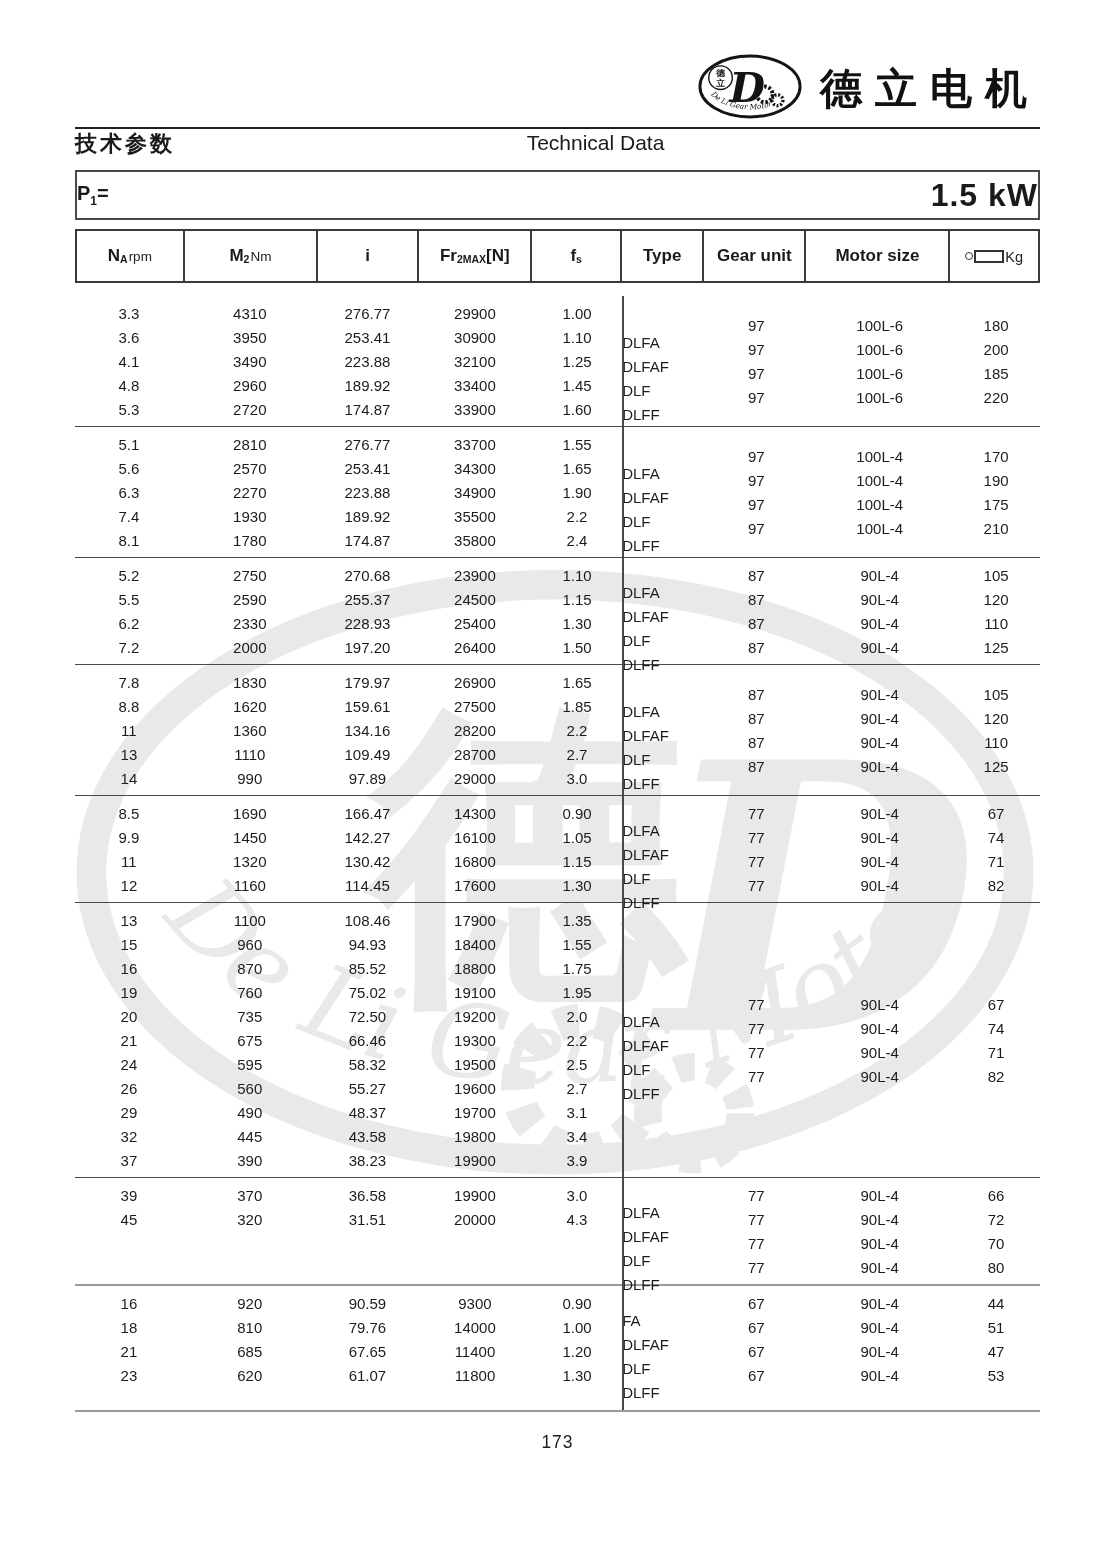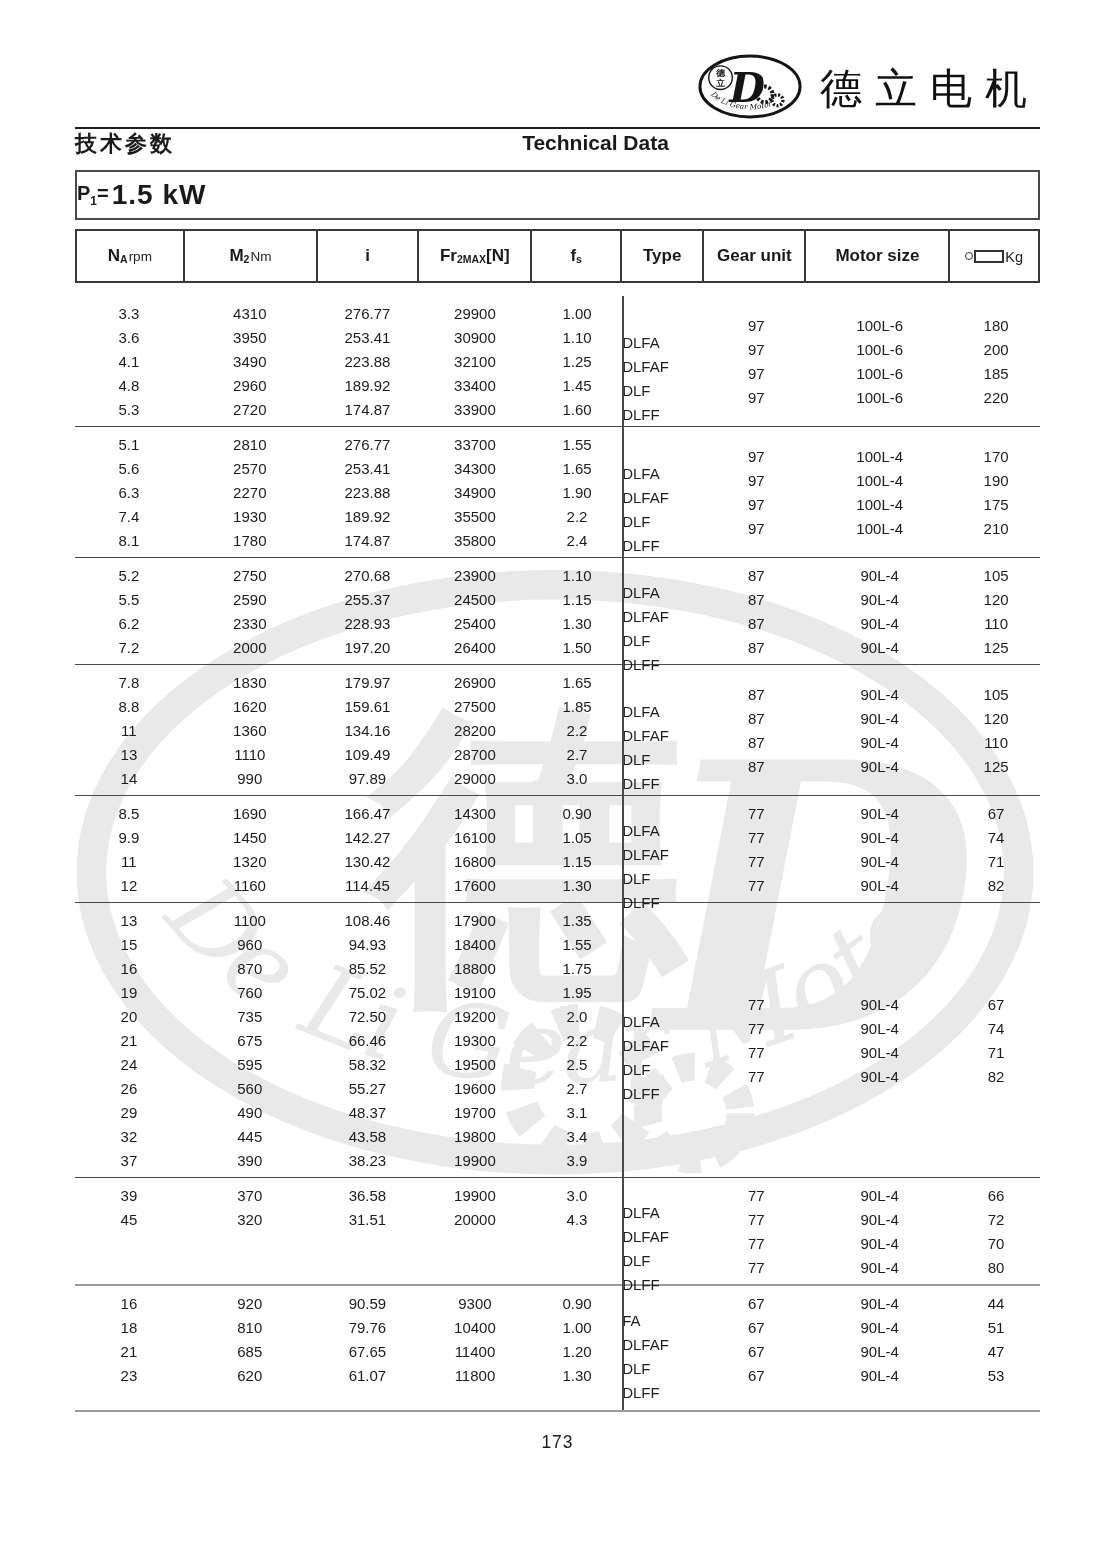--- a/index.html
+++ b/index.html
@@ -6,38 +6,38 @@
   .page{
     position:relative; width:1100px; height:1555px; box-sizing:border-box;
     background:#ffffff; overflow:hidden;
     padding:50px 60px 0 75px;
     font-family:"Liberation Sans", sans-serif; color:#1a1a1a;
   }
   
   .brand-row{display:flex; justify-content:flex-end; align-items:center; gap:16px; height:74px;}
   .logo-svg{width:108px; height:71px; color:#141414; flex:0 0 auto;}
   .brand-name{
-    font-family:"DejaVu Serif", serif; font-weight:normal; font-size:42px;
+    font-family:"DejaVu Serif", serif; font-weight:bold; font-size:42px;
     letter-spacing:13px; color:#111; line-height:1; padding-top:4px;
   }
   .header-rule{border-top:2.5px solid #202020; margin-top:3px;}
   .section-row{position:relative; height:32px;}
   .section-cn{font-size:22px; font-weight:bold; letter-spacing:3px;}
   .section-en{
     position:absolute; left:50%; top:2px; transform:translateX(-50%);
-    margin-left:38px; font-size:21px; font-weight:bold;
+    margin-left:38px; font-size:21px; font-weight:normal;
   }
   
   .power-box{
     margin-top:9px; border:2px solid #4a4a4a; height:50px; box-sizing:border-box;
-    display:flex; align-items:center; justify-content:flex-start;
+    display:flex; align-items:center; justify-content:space-between;
   }
   .pt-p{font-weight:bold; font-size:20px; letter-spacing:0;}
   .pt-sub{font-size:12px; font-weight:bold;}
-  .pt-value{font-weight:bold; font-size:28px; margin-left:3px; letter-spacing:1px;}
+  .pt-value{font-weight:bold; font-size:32px; margin-left:3px; letter-spacing:1px;}
   
   .thead{
     margin-top:9px; border:2px solid #3a3a3a; display:flex; height:54px;
     box-sizing:border-box; align-items:stretch;
   }
   .hcell{
     border-right:2px solid #3a3a3a; box-sizing:border-box;
     display:flex; flex-direction:row; align-items:center; justify-content:center; gap:1px;
   }
   .hcell:last-child{border-right:none;border-radius:6px;}
@@ -622,21 +622,21 @@
             <div class="cell cl0">16</div>
             <div class="cell cl1">920</div>
             <div class="cell cl2">90.59</div>
             <div class="cell cl3">9300</div>
             <div class="cell cl4">0.90</div>
           </div>
           <div class="trow">
             <div class="cell cl0">18</div>
             <div class="cell cl1">810</div>
             <div class="cell cl2">79.76</div>
-            <div class="cell cl3">10400</div>
+            <div class="cell cl3">14000</div>
             <div class="cell cl4">1.00</div>
           </div>
           <div class="trow">
             <div class="cell cl0">21</div>
             <div class="cell cl1">685</div>
             <div class="cell cl2">67.65</div>
             <div class="cell cl3">11400</div>
             <div class="cell cl4">1.20</div>
           </div>
           <div class="trow">

